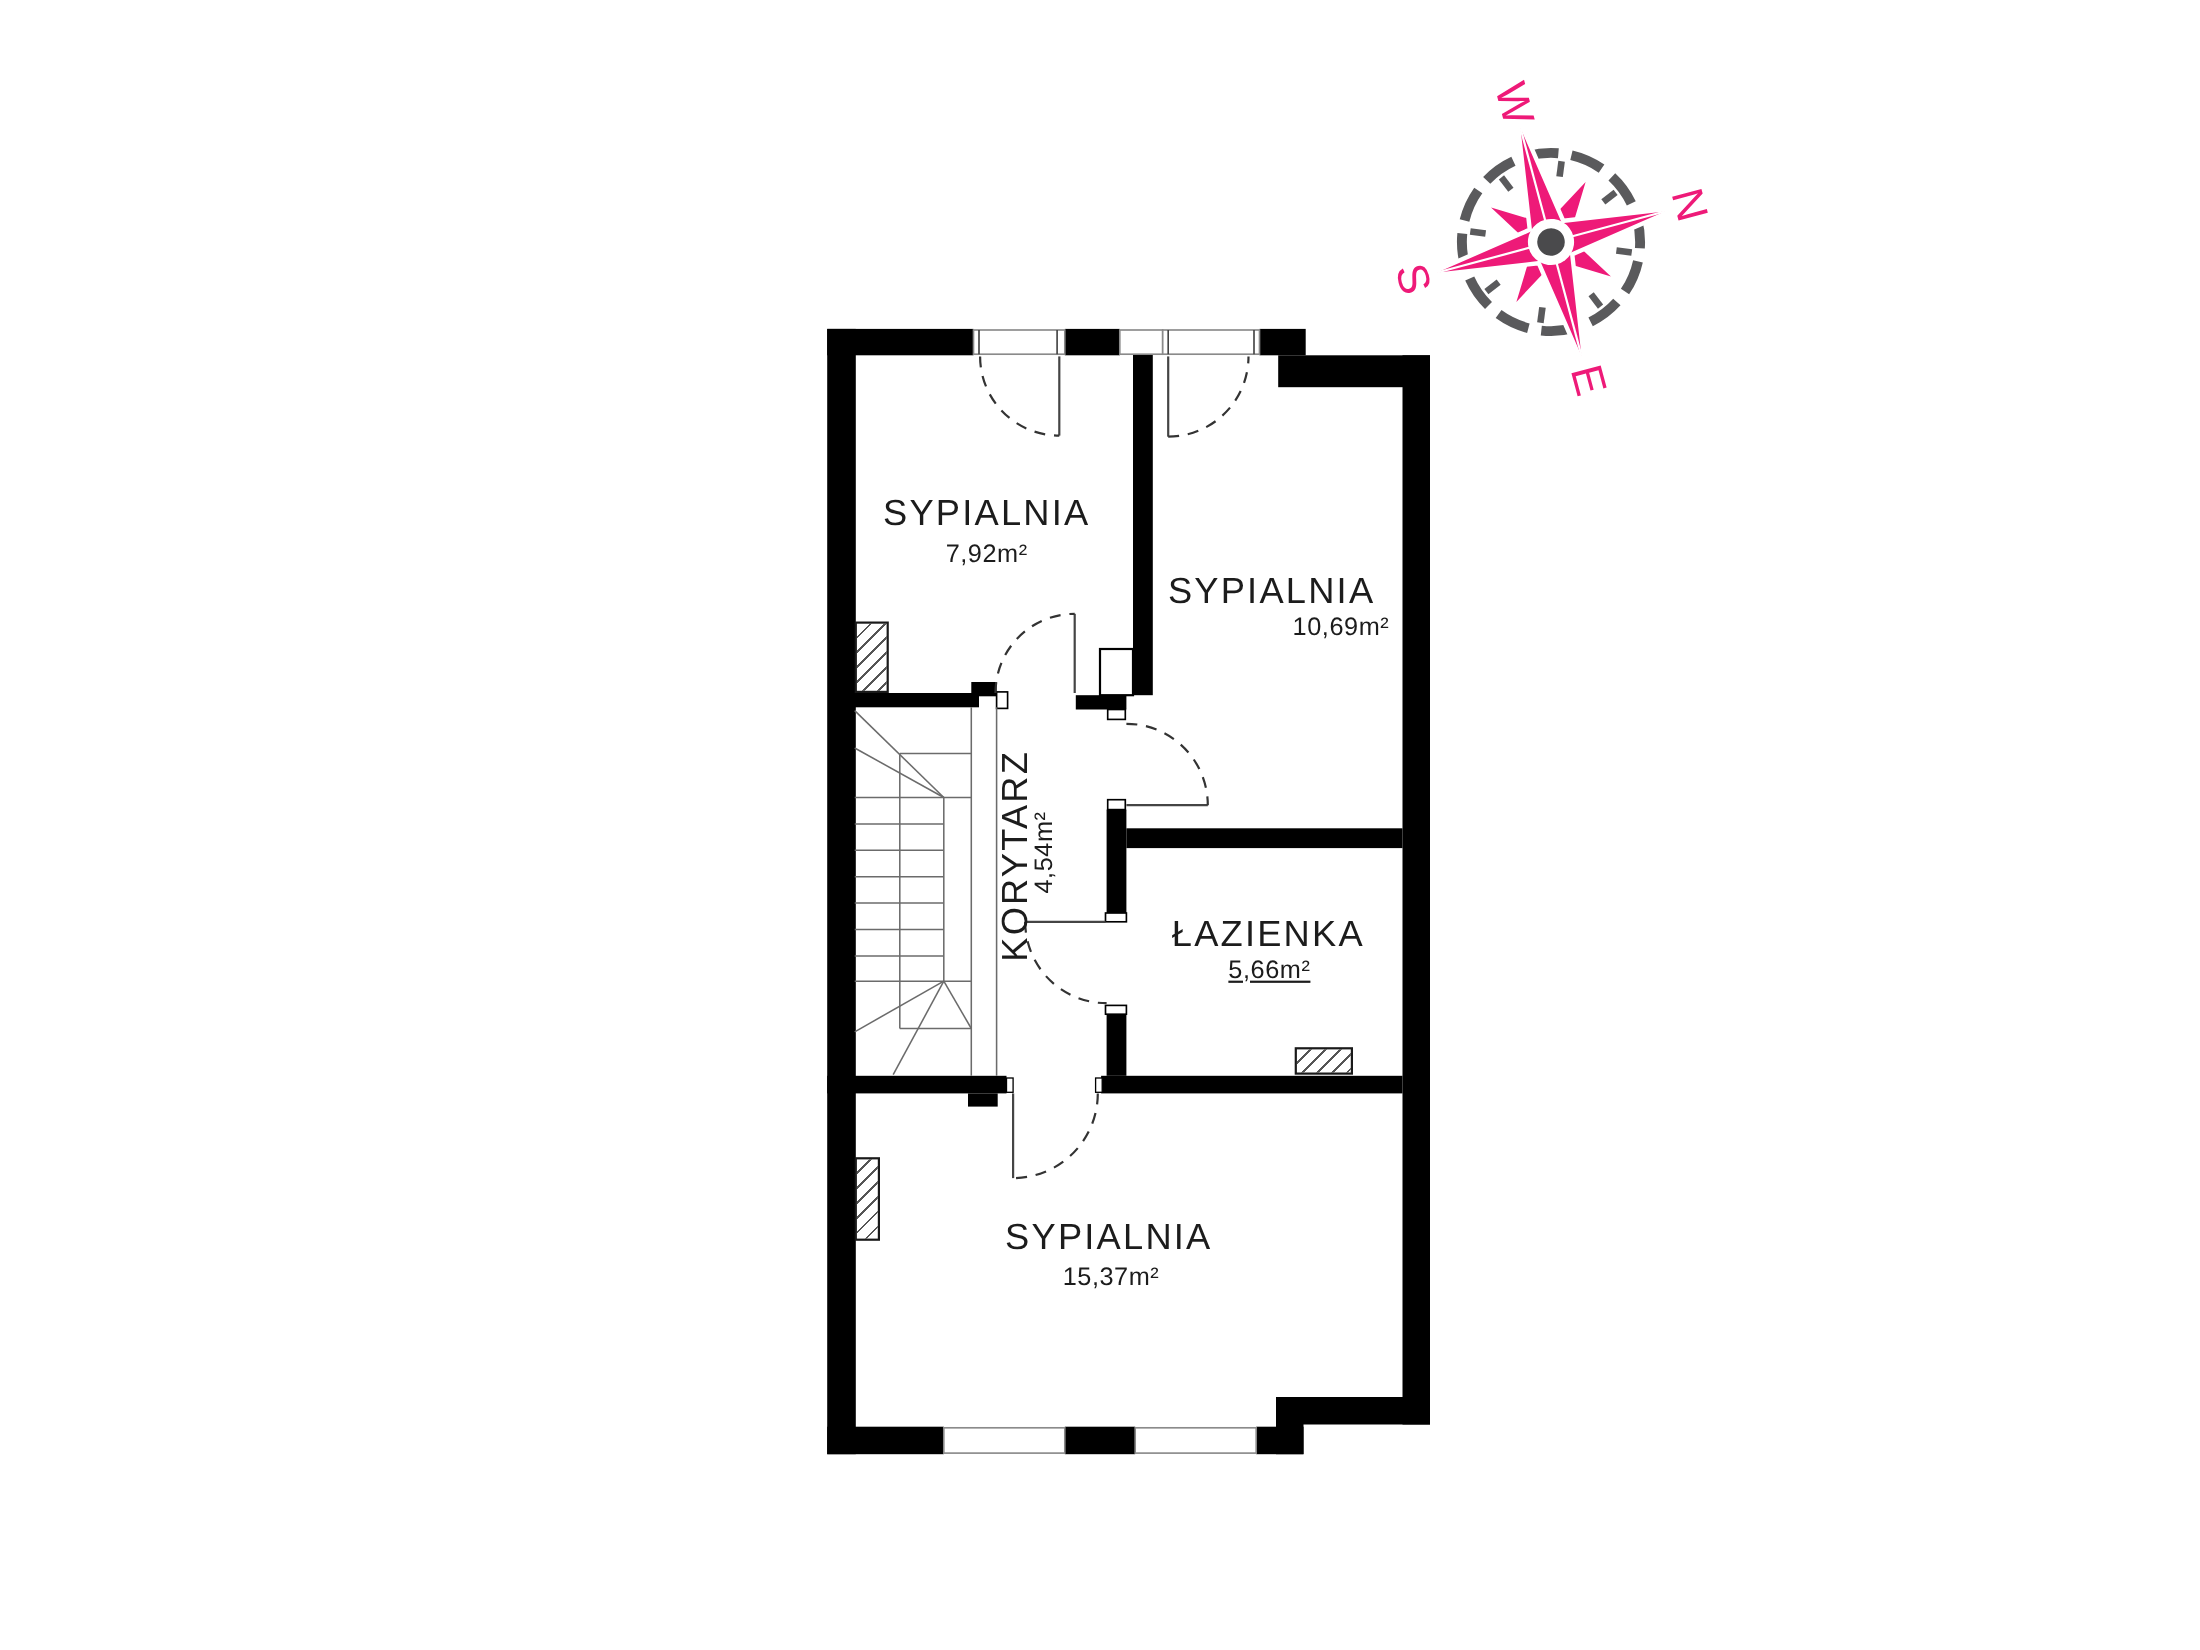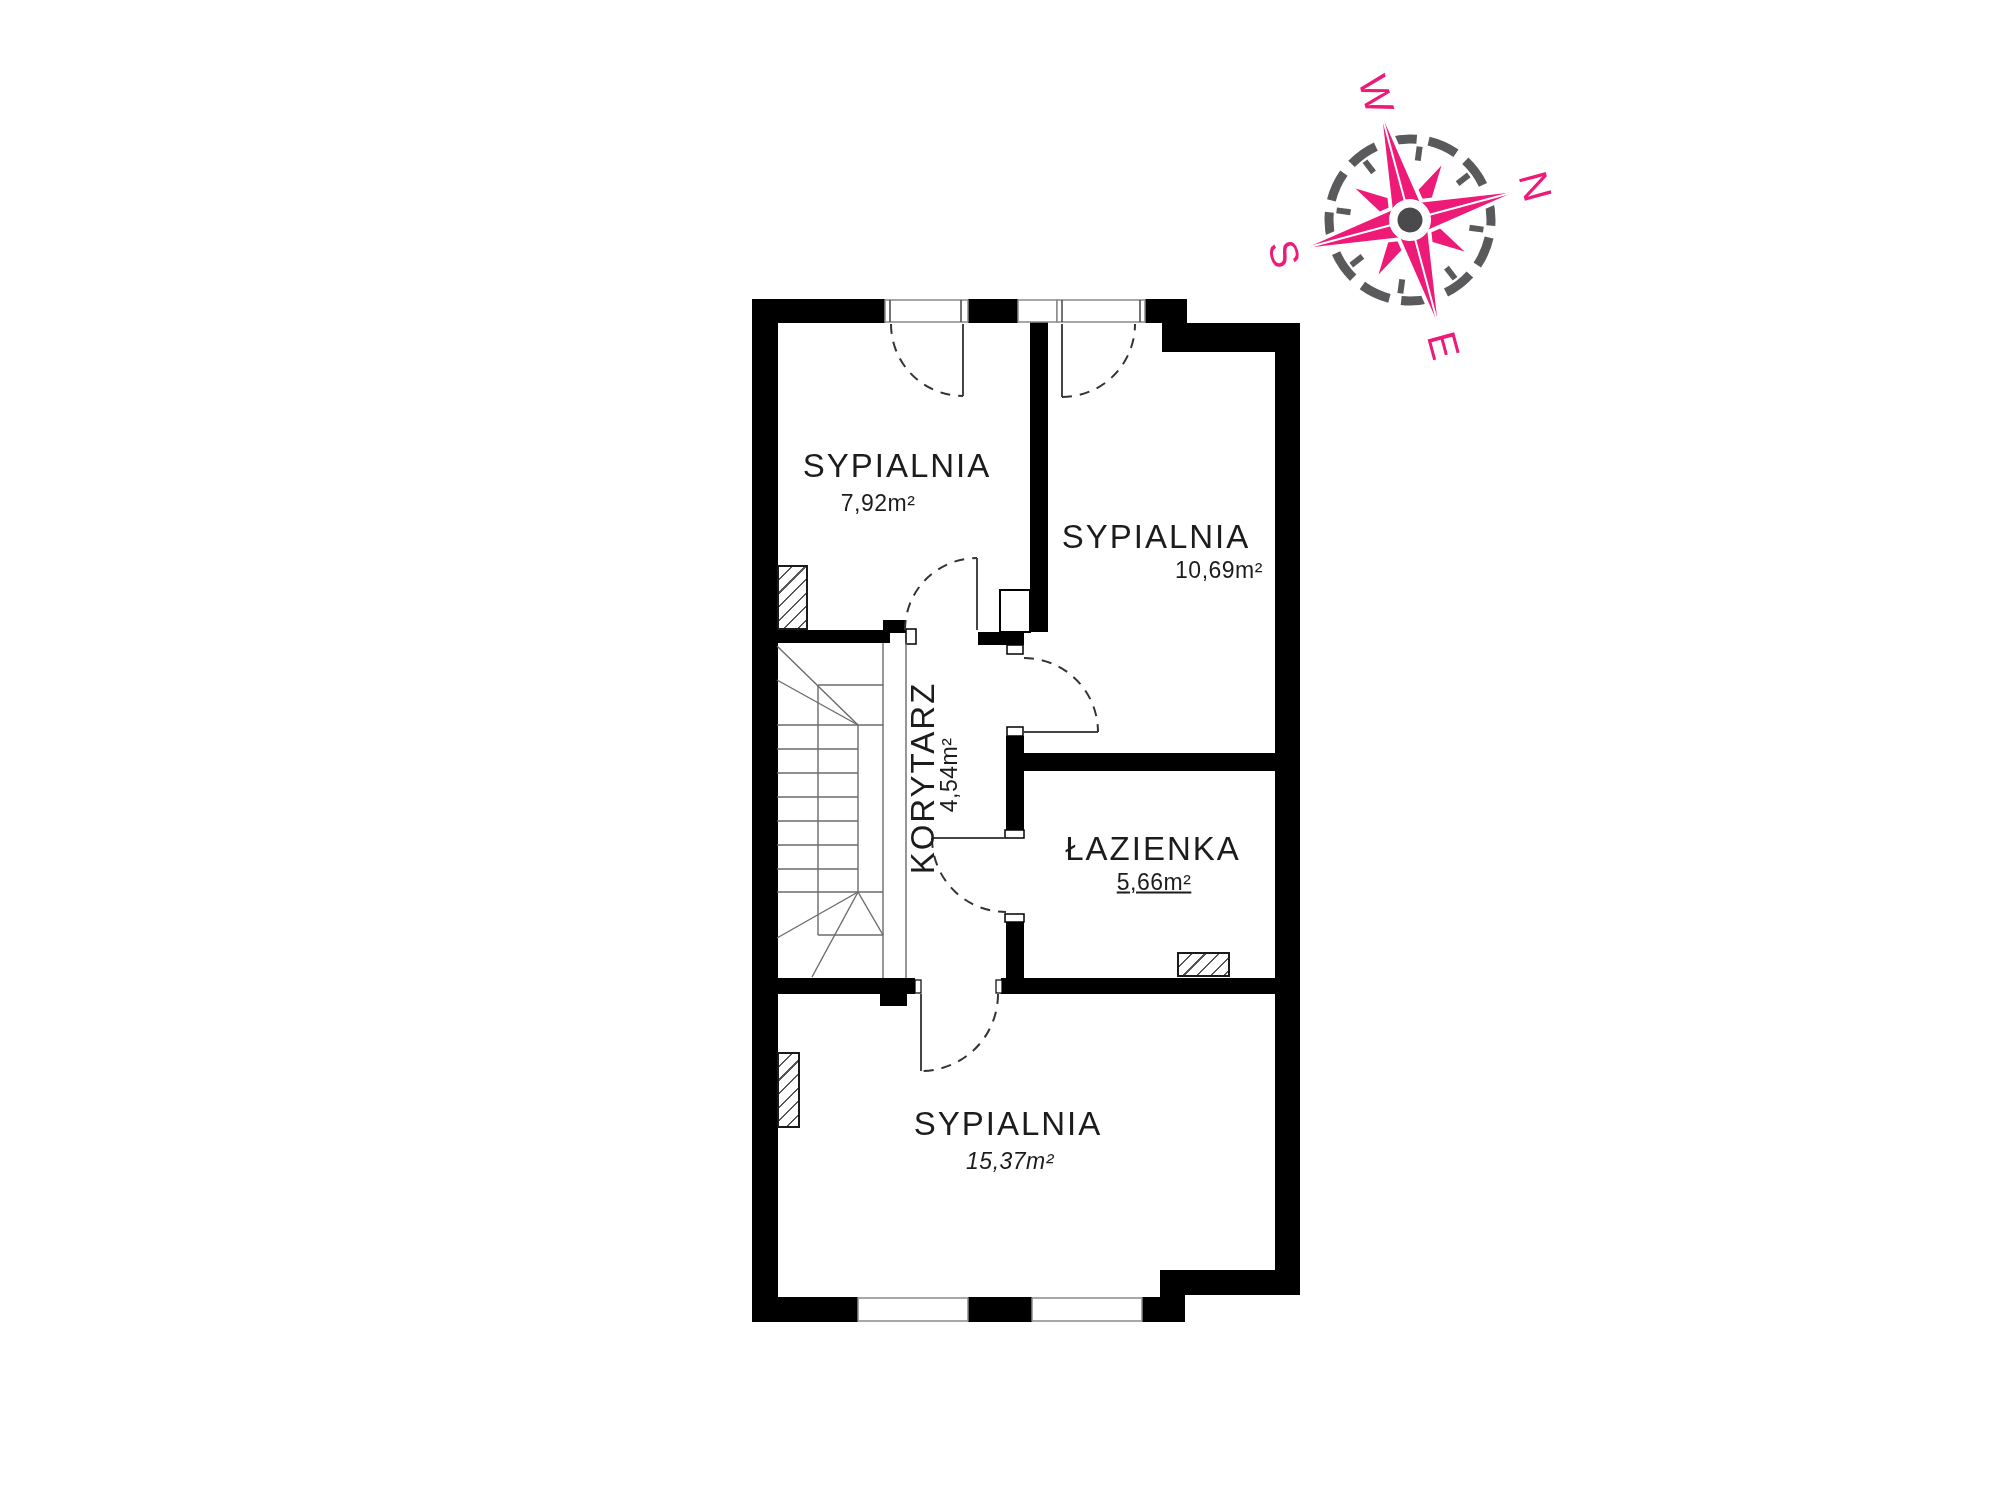--- a/index.html
+++ b/index.html
@@ -142,27 +142,27 @@
         <text x="-130" y="0" dominant-baseline="central">W</text>
       </g>
     </g>
   </svg>
 
   <div class="hatch" style="left:777px;top:565px;width:31px;height:65px;"></div>
   <div class="hatch" style="left:777px;top:1052px;width:23px;height:76px;"></div>
   <div class="hatch" style="left:1177px;top:952px;width:53px;height:25px;"></div>
 
   <div class="label room-name" style="left:897px;top:466px;">SYPIALNIA</div>
-  <div class="label room-area" style="left:878px;top:503px;">7,92m²</div>
+  <div class="label room-area" style="left:897px;top:503px;">7,92m²</div>
 
   <div class="label room-name" style="left:1156px;top:537px;">SYPIALNIA</div>
   <div class="label room-area" style="left:1219px;top:570px;">10,69m²</div>
 
   <div class="label room-name rot" style="left:923px;top:778px;">KORYTARZ</div>
   <div class="label room-area rot" style="left:949px;top:775px;">4,54m²</div>
 
   <div class="label room-name" style="left:1153px;top:849px;text-align:center;">ŁAZIENKA</div>
   <div class="label room-area" style="left:1154px;top:882px;text-decoration:underline;">5,66m²</div>
 
   <div class="label room-name" style="left:1008px;top:1124px;">SYPIALNIA</div>
-  <div class="label room-area" style="left:1010px;top:1161px;font-style:italic;">15,37m²</div>
+  <div class="label room-area" style="left:1010px;top:1161px;">15,37m²</div>
 
 </div>
 
 </body></html>

